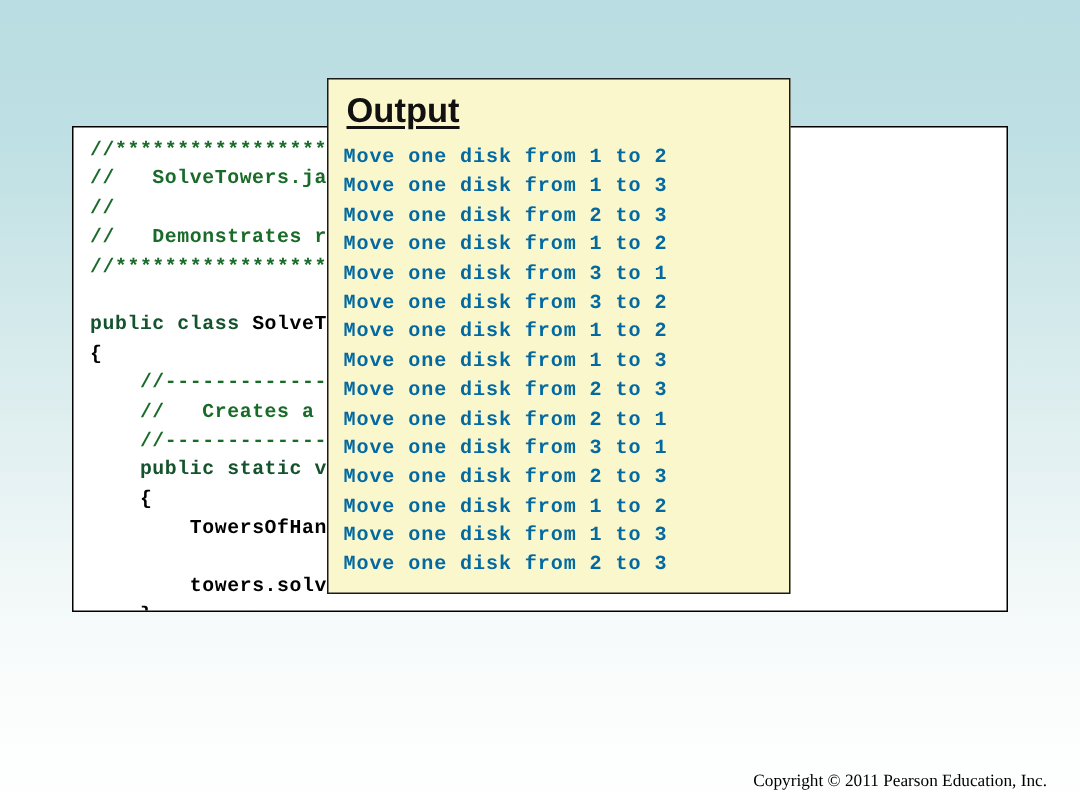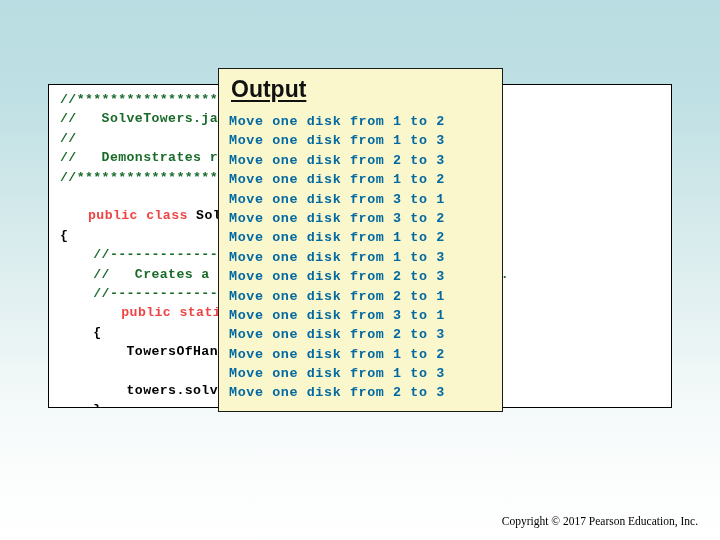--- a/index.html
+++ b/index.html
@@ -46,29 +46,29 @@
     line-height: 19.4px;
     white-space: pre;
     letter-spacing: 0.4px;
   }
   .code-line {
     white-space: pre;
     display: block;
     height: 19.4px;
   }
   .cm { color: #1a6b2a; }        
-  .kw { color: #ef4444; margin-left: 28px; }        
+  .kw { color: #14532d; }        
   .pl { color: #000000; }        
 
   
   #output-panel {
     position: absolute;
     left: 218px;
-    top: 68px;
-    width: 285px;
+    top: 52px;
+    width: 309px;
     height: 344px;
     background: #fbf7cd;
     border: 1px solid #1a1a1a;
     box-sizing: border-box;
     overflow: hidden;
   }
   #output-title {
     position: absolute;
     left: 12px;
     top: 7px;
@@ -116,13 +116,13 @@
 
 <div id="code-panel">
   <div id="code-lines"><span class="code-line"><span class="cm">//**********************************</span></span><span class="code-line"><span class="cm">//   SolveTowers.java</span></span><span class="code-line"><span class="cm">//</span></span><span class="code-line"><span class="cm">//   Demonstrates recursion.</span></span><span class="code-line"><span class="cm">//**********************************</span></span><span class="code-line"><span class="pl"></span></span><span class="code-line"><span class="kw">public class </span><span class="pl">SolveTowers</span></span><span class="code-line"><span class="pl">{</span></span><span class="code-line"><span>    </span><span class="cm">//-----------------------------------</span></span><span class="code-line"><span>    </span><span class="cm">//   Creates a TowersOfHanoi puzzle and solves it.</span></span><span class="code-line"><span>    </span><span class="cm">//-----------------------------------</span></span><span class="code-line"><span>    </span><span class="kw">public static void main</span></span><span class="code-line"><span>    </span><span class="pl">{</span></span><span class="code-line"><span>        </span><span class="pl">TowersOfHanoi</span></span><span class="code-line"><span>        </span><span class="pl"></span></span><span class="code-line"><span>        </span><span class="pl">towers.solve</span></span><span class="code-line"><span>    </span><span class="pl">}</span></span></div>
 </div>
 
 <div id="output-panel">
   <div id="output-title">Output</div>
   <div id="output-lines"><span class="out-line">Move one disk from 1 to 2</span><span class="out-line">Move one disk from 1 to 3</span><span class="out-line">Move one disk from 2 to 3</span><span class="out-line">Move one disk from 1 to 2</span><span class="out-line">Move one disk from 3 to 1</span><span class="out-line">Move one disk from 3 to 2</span><span class="out-line">Move one disk from 1 to 2</span><span class="out-line">Move one disk from 1 to 3</span><span class="out-line">Move one disk from 2 to 3</span><span class="out-line">Move one disk from 2 to 1</span><span class="out-line">Move one disk from 3 to 1</span><span class="out-line">Move one disk from 2 to 3</span><span class="out-line">Move one disk from 1 to 2</span><span class="out-line">Move one disk from 1 to 3</span><span class="out-line">Move one disk from 2 to 3</span></div>
 </div>
 
-<div id="copyright">Copyright © 2017 Pearson Education, Inc.</div>
+<div id="copyright">Copyright © 2011 Pearson Education, Inc.</div>
 
 </body></html>

